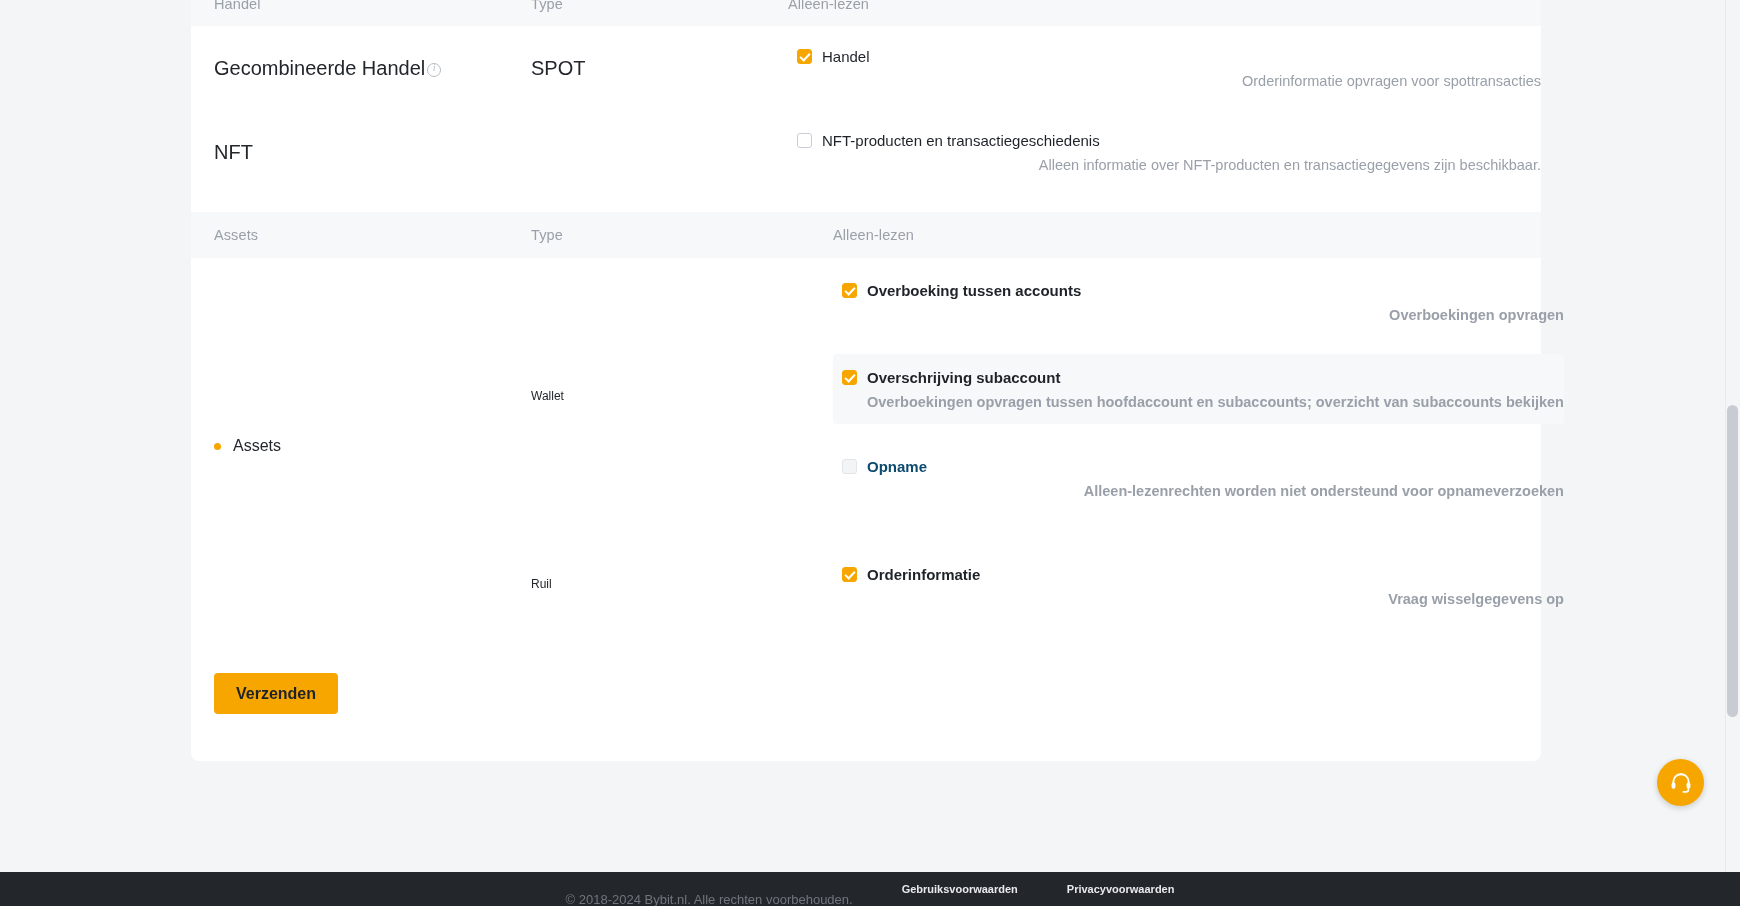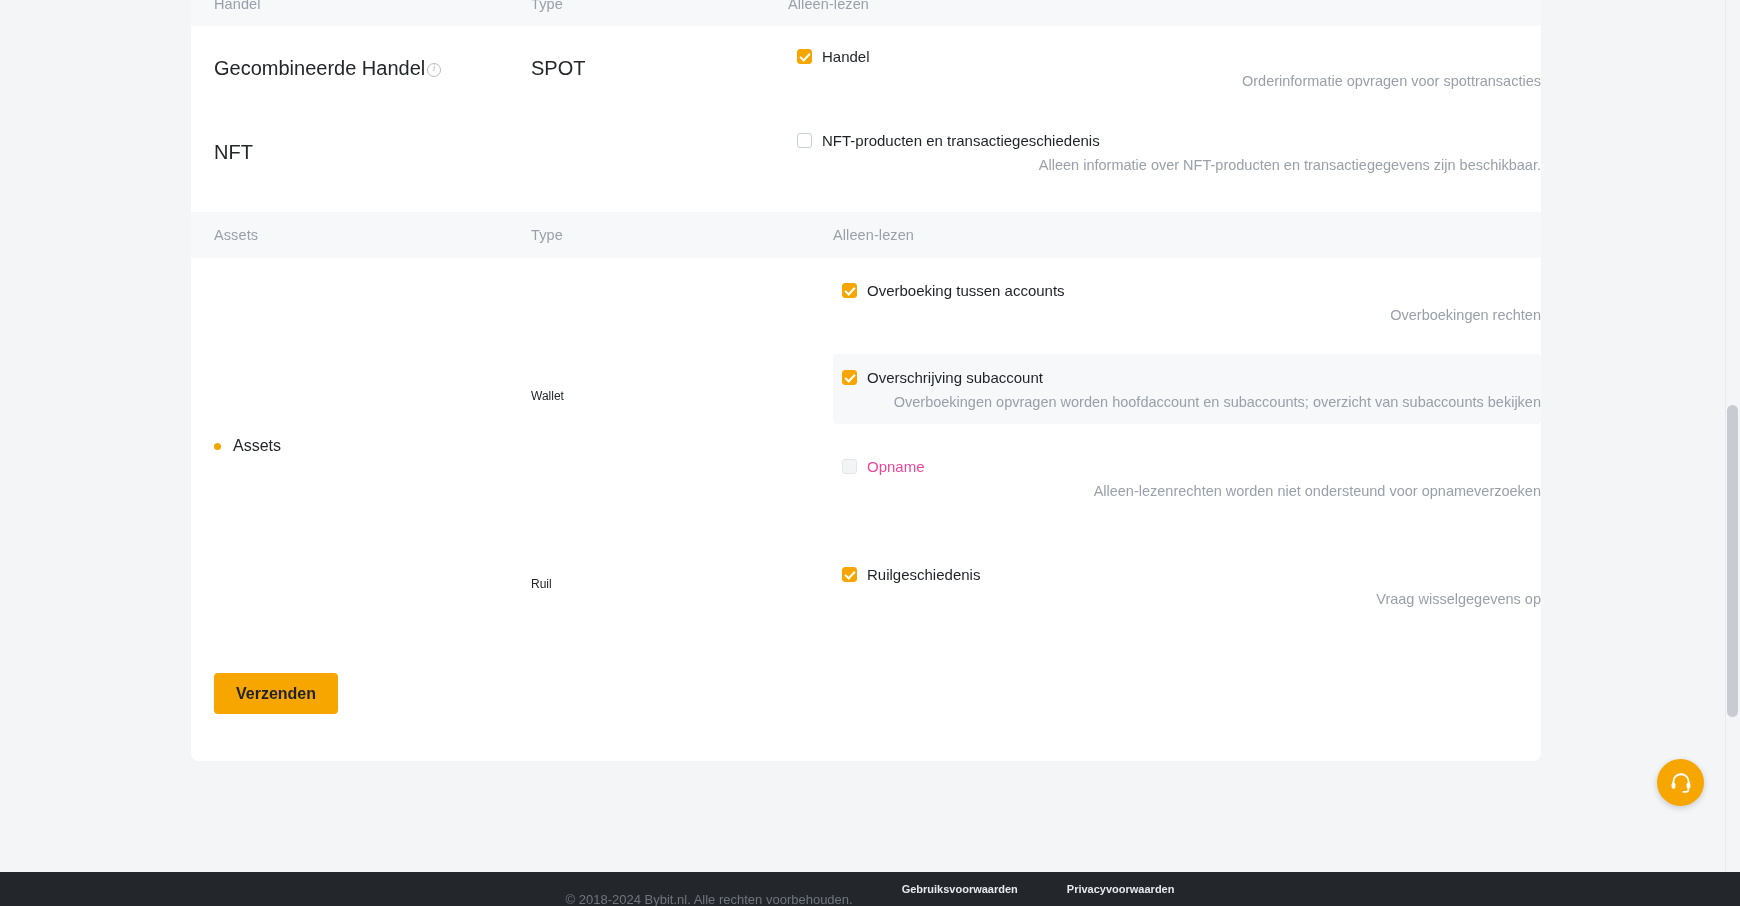--- a/index.html
+++ b/index.html
@@ -122,21 +122,21 @@
   }
   .cbox.disabled {
     background: #f3f4f6;
     border-color: #e2e5ea;
   }
   .opt-label {
     font-size: 15px;
     color: #1f2329;
     white-space: nowrap;
   }
-  .opt-label.muted { color: #ec4899; }
+  .opt-label.muted { color: #0c4a6e; }
   .opt-desc {
     margin-top: 7px;
     padding-left: 25px;
     font-size: 14.5px;
     color: #9aa0a9;
     white-space: nowrap;
     text-align: right;
   }
 
   
@@ -157,21 +157,21 @@
     flex: none;
   }
   .assets-col-rest { flex: 1 1 auto; }
 
   .sub-row { display: flex; }
   .sub-type {
     width: 257px; flex: none;
     display: flex; align-items: center;
     font-size: 12px; color: #23262b;
   }
-  .sub-opts { flex: 1 1 auto; padding: 6px 0; }
+  .sub-opts { flex: 1 1 auto; padding: 6px 0; font-weight: bold; }
 
   
   .submit-wrap { padding: 39px 0 47px 23px; }
   .submit-btn {
     background: #f7a600;
     border: none;
     border-radius: 4px;
     color: #1f2329;
     font-family: "Liberation Sans", sans-serif;
     font-size: 16px;
@@ -307,49 +307,49 @@
 
           <div class="sub-row" style="height:276px;">
             <div class="sub-type" style="width:302px;">Wallet</div>
             <div class="sub-opts">
 
               <div class="opt" style="margin-top:6px;">
                 <div class="opt-line">
                   <span class="cbox checked"></span>
                   <span class="opt-label">Overboeking tussen accounts</span>
                 </div>
-                <div class="opt-desc">Overboekingen rechten</div>
+                <div class="opt-desc">Overboekingen opvragen</div>
               </div>
 
               <div class="opt highlight" style="margin-top:21px;padding-top:13px;padding-bottom:14px;">
                 <div class="opt-line">
                   <span class="cbox checked"></span>
                   <span class="opt-label">Overschrijving subaccount</span>
                 </div>
-                <div class="opt-desc">Overboekingen opvragen worden hoofdaccount en subaccounts; overzicht van subaccounts bekijken</div>
+                <div class="opt-desc">Overboekingen opvragen tussen hoofdaccount en subaccounts; overzicht van subaccounts bekijken</div>
               </div>
 
               <div class="opt" style="margin-top:22px;">
                 <div class="opt-line">
                   <span class="cbox disabled"></span>
                   <span class="opt-label muted">Opname</span>
                 </div>
                 <div class="opt-desc">Alleen-lezenrechten worden niet ondersteund voor opnameverzoeken</div>
               </div>
 
             </div>
           </div>
 
           <div class="sub-row" style="height:100px;">
             <div class="sub-type" style="width:302px;">Ruil</div>
             <div class="sub-opts">
               <div class="opt" style="margin-top:14px;">
                 <div class="opt-line">
                   <span class="cbox checked"></span>
-                  <span class="opt-label">Ruilgeschiedenis</span>
+                  <span class="opt-label">Orderinformatie</span>
                 </div>
                 <div class="opt-desc">Vraag wisselgegevens op</div>
               </div>
             </div>
           </div>
 
         </div>
       </div>
     </div>
 

